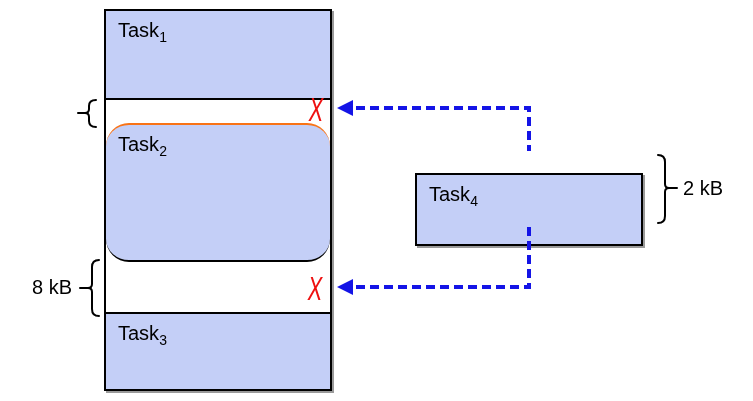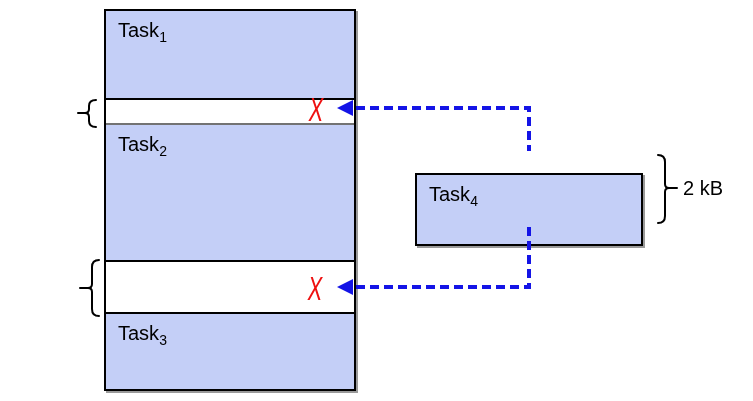--- a/index.html
+++ b/index.html
@@ -9,34 +9,34 @@
     height: 401px;
     background: #ffffff;
     font-family: "Liberation Sans", sans-serif;
     color: #000;
     overflow: hidden;
   }
   
   .memory-column {
     position: absolute;
     left: 104px; top: 9px;
-    width: 252px; height: 382px;
+    width: 228px; height: 382px;
     box-sizing: border-box;
     border: 2px solid #000;
     background: #ffffff;
     box-shadow: 2px 2px 0 #9a9a9a;
   }
   .mem-block {
     position: absolute;
     left: 0; width: 100%;
     box-sizing: border-box;
     background: #c4cff7;
   }
   .mem-block.b1 { top: 0;     height: 89px;  border-bottom: 2px solid #000; }
-  .mem-block.b2 { top: 112px; height: 139px; border-top: 2px solid #737373; border-bottom: 2px solid #000; }
+  .mem-block.b2 { top: 112px; height: 139px; border-top: 2px solid #f97316; border-bottom: 2px solid #000; border-radius: 23px; }
   .mem-block.b3 { top: 301px; height: 77px;  border-top: 2px solid #000; }
   .task-label {
     position: absolute;
     left: 12px; top: 8px;
     font-size: 20px;
     line-height: 22px;
     white-space: nowrap;
   }
   .task-label sub { font-size: 70%; line-height: 0; }
   
@@ -110,20 +110,21 @@
     </div>
     <div class="mem-block b3">
       <div class="task-label"><span>Task</span><sub>3</sub></div>
     </div>
   </div>
 
   <div class="task4-box">
     <div class="task-label"><span>Task</span><sub>4</sub></div>
   </div>
 
+  <div class="size-label lbl-8kb">8 kB</div>
   <div class="size-label lbl-12kb">2 kB</div>
 
   <div class="xmark x1">X</div>
   <div class="xmark x2">X</div>
 
   <svg class="overlay" viewBox="0 0 753 401" xmlns="http://www.w3.org/2000/svg">
 
     <path class="brace" d="M96,100 Q89,100 89,106 L89,109 Q89,113 85,113 L78,113 M85,113 Q89,113 89,117 L89,121 Q89,127 96,127"></path>
 
     <path class="brace" d="M99,260 Q92,260 92,267 L92,284 Q92,288 88,288 L80,288 M88,288 Q92,288 92,292 L92,309 Q92,316 99,316"></path>

